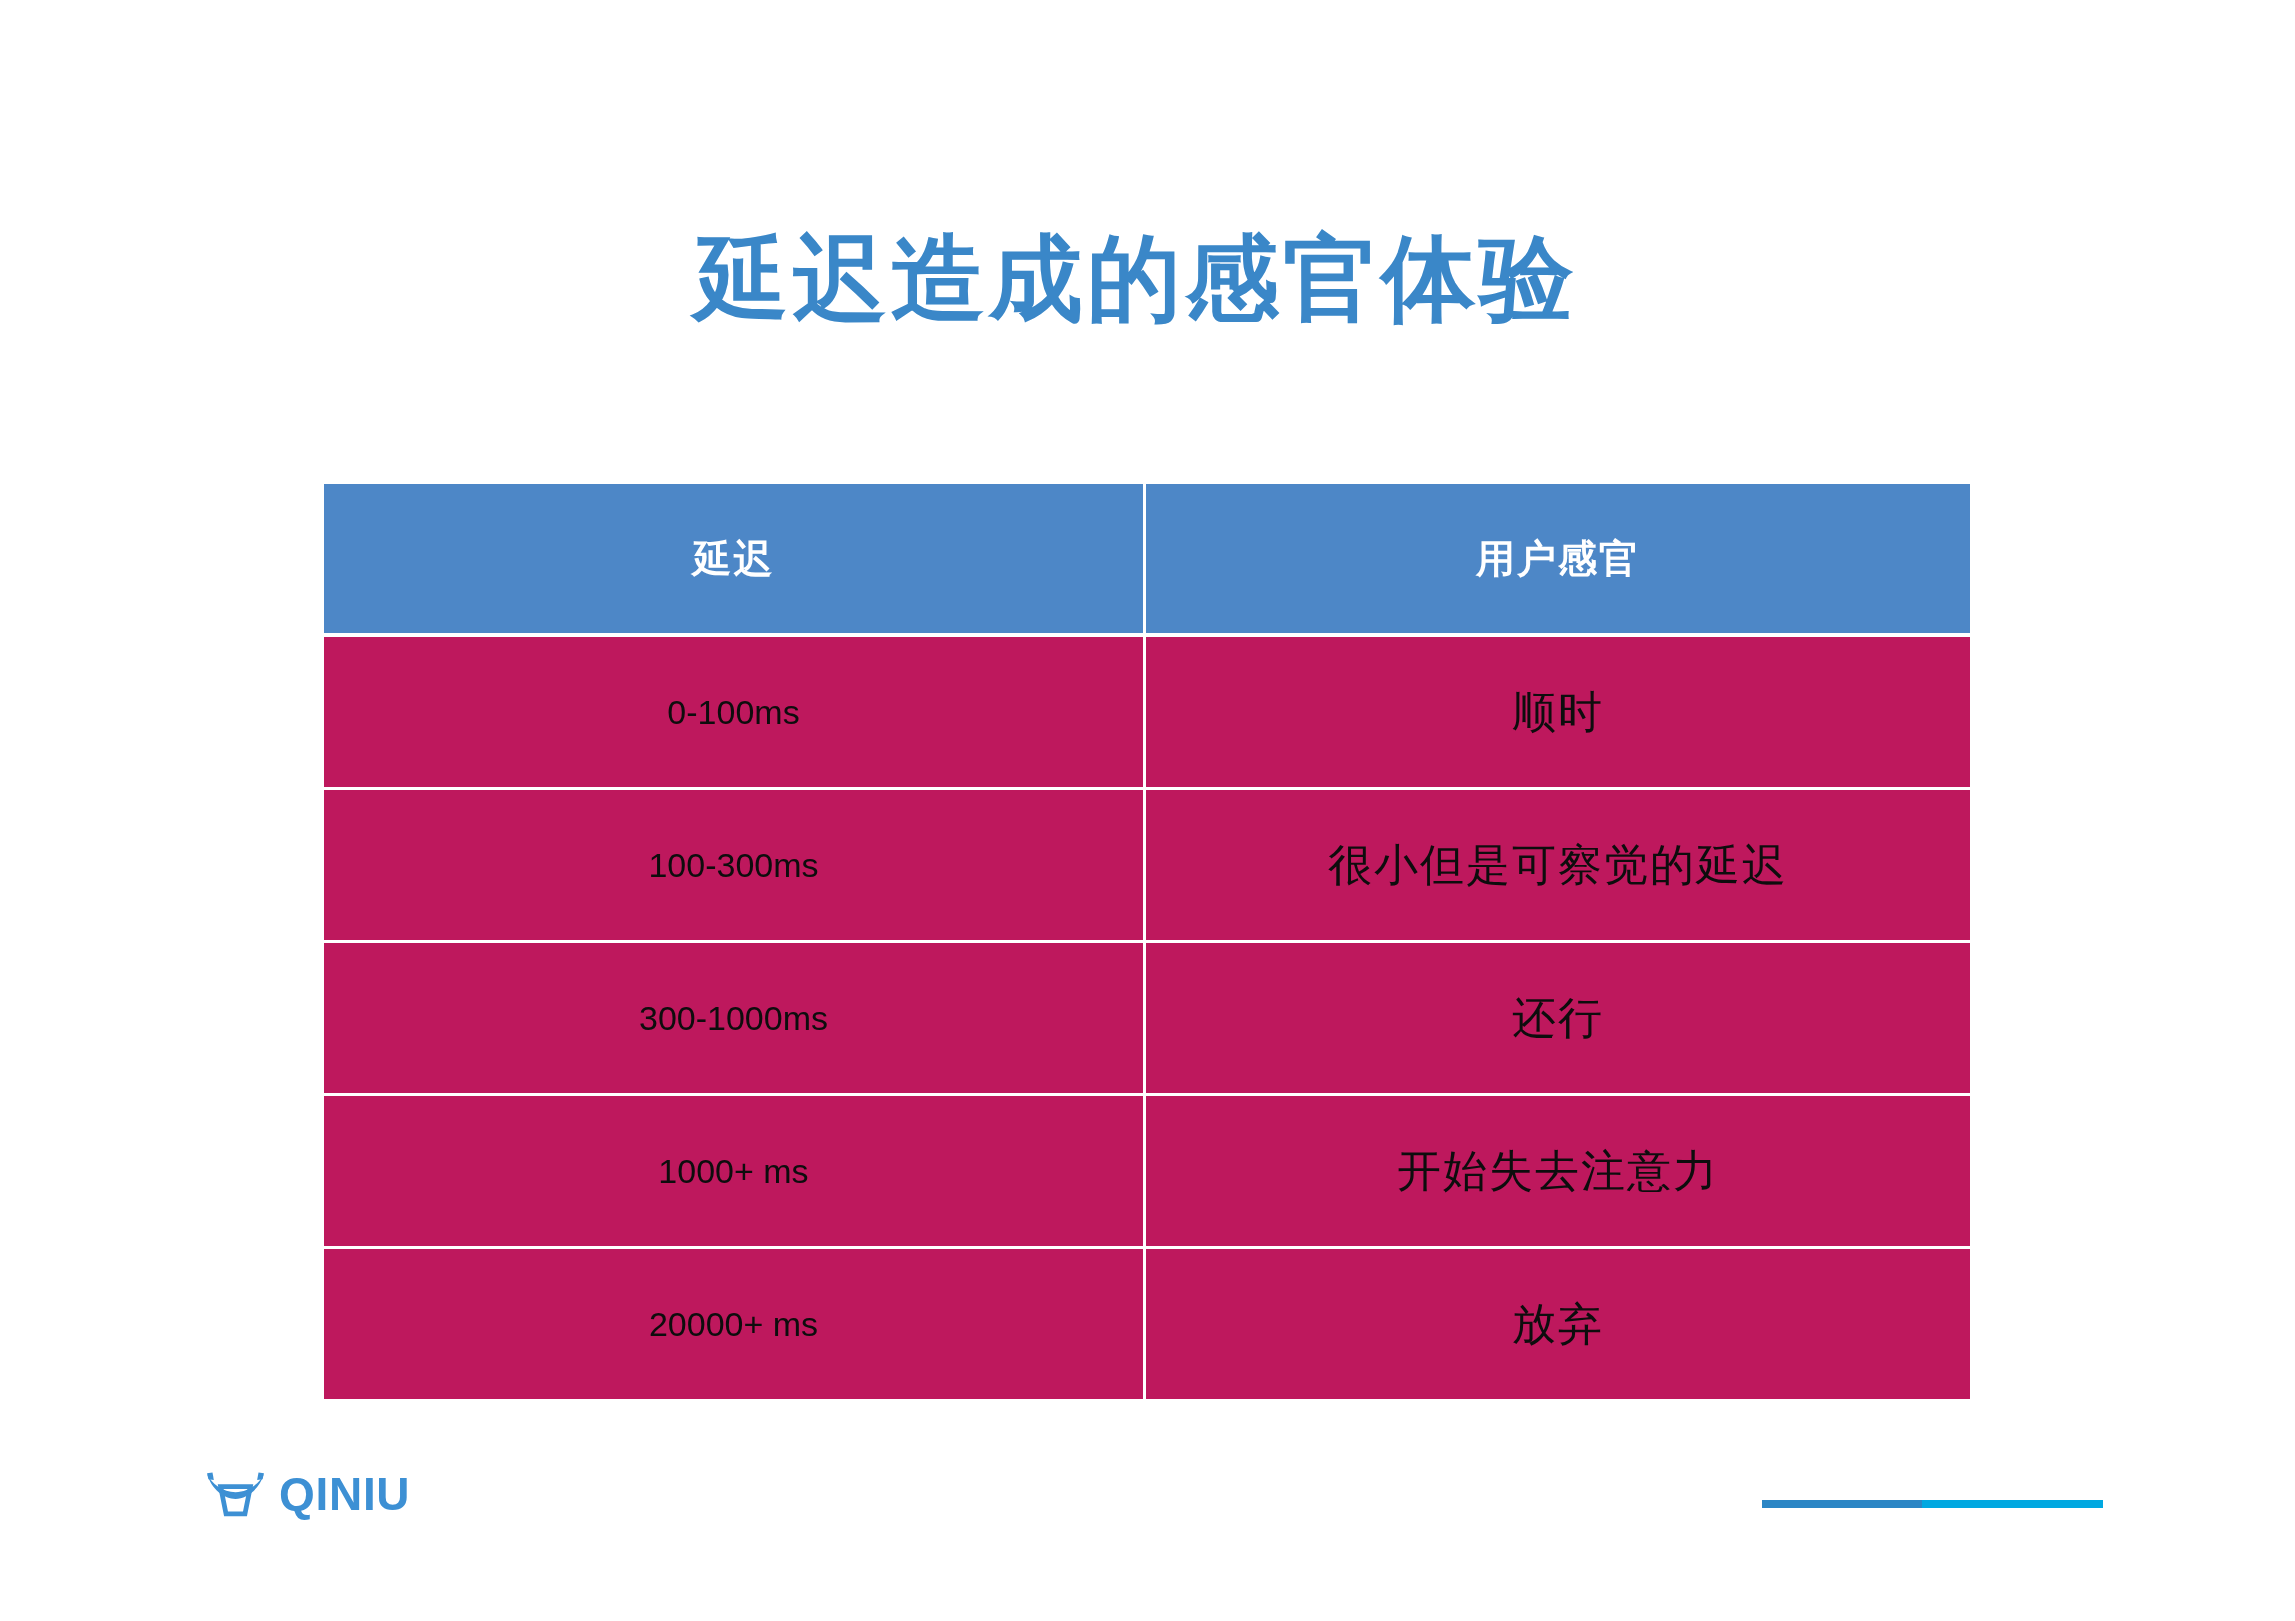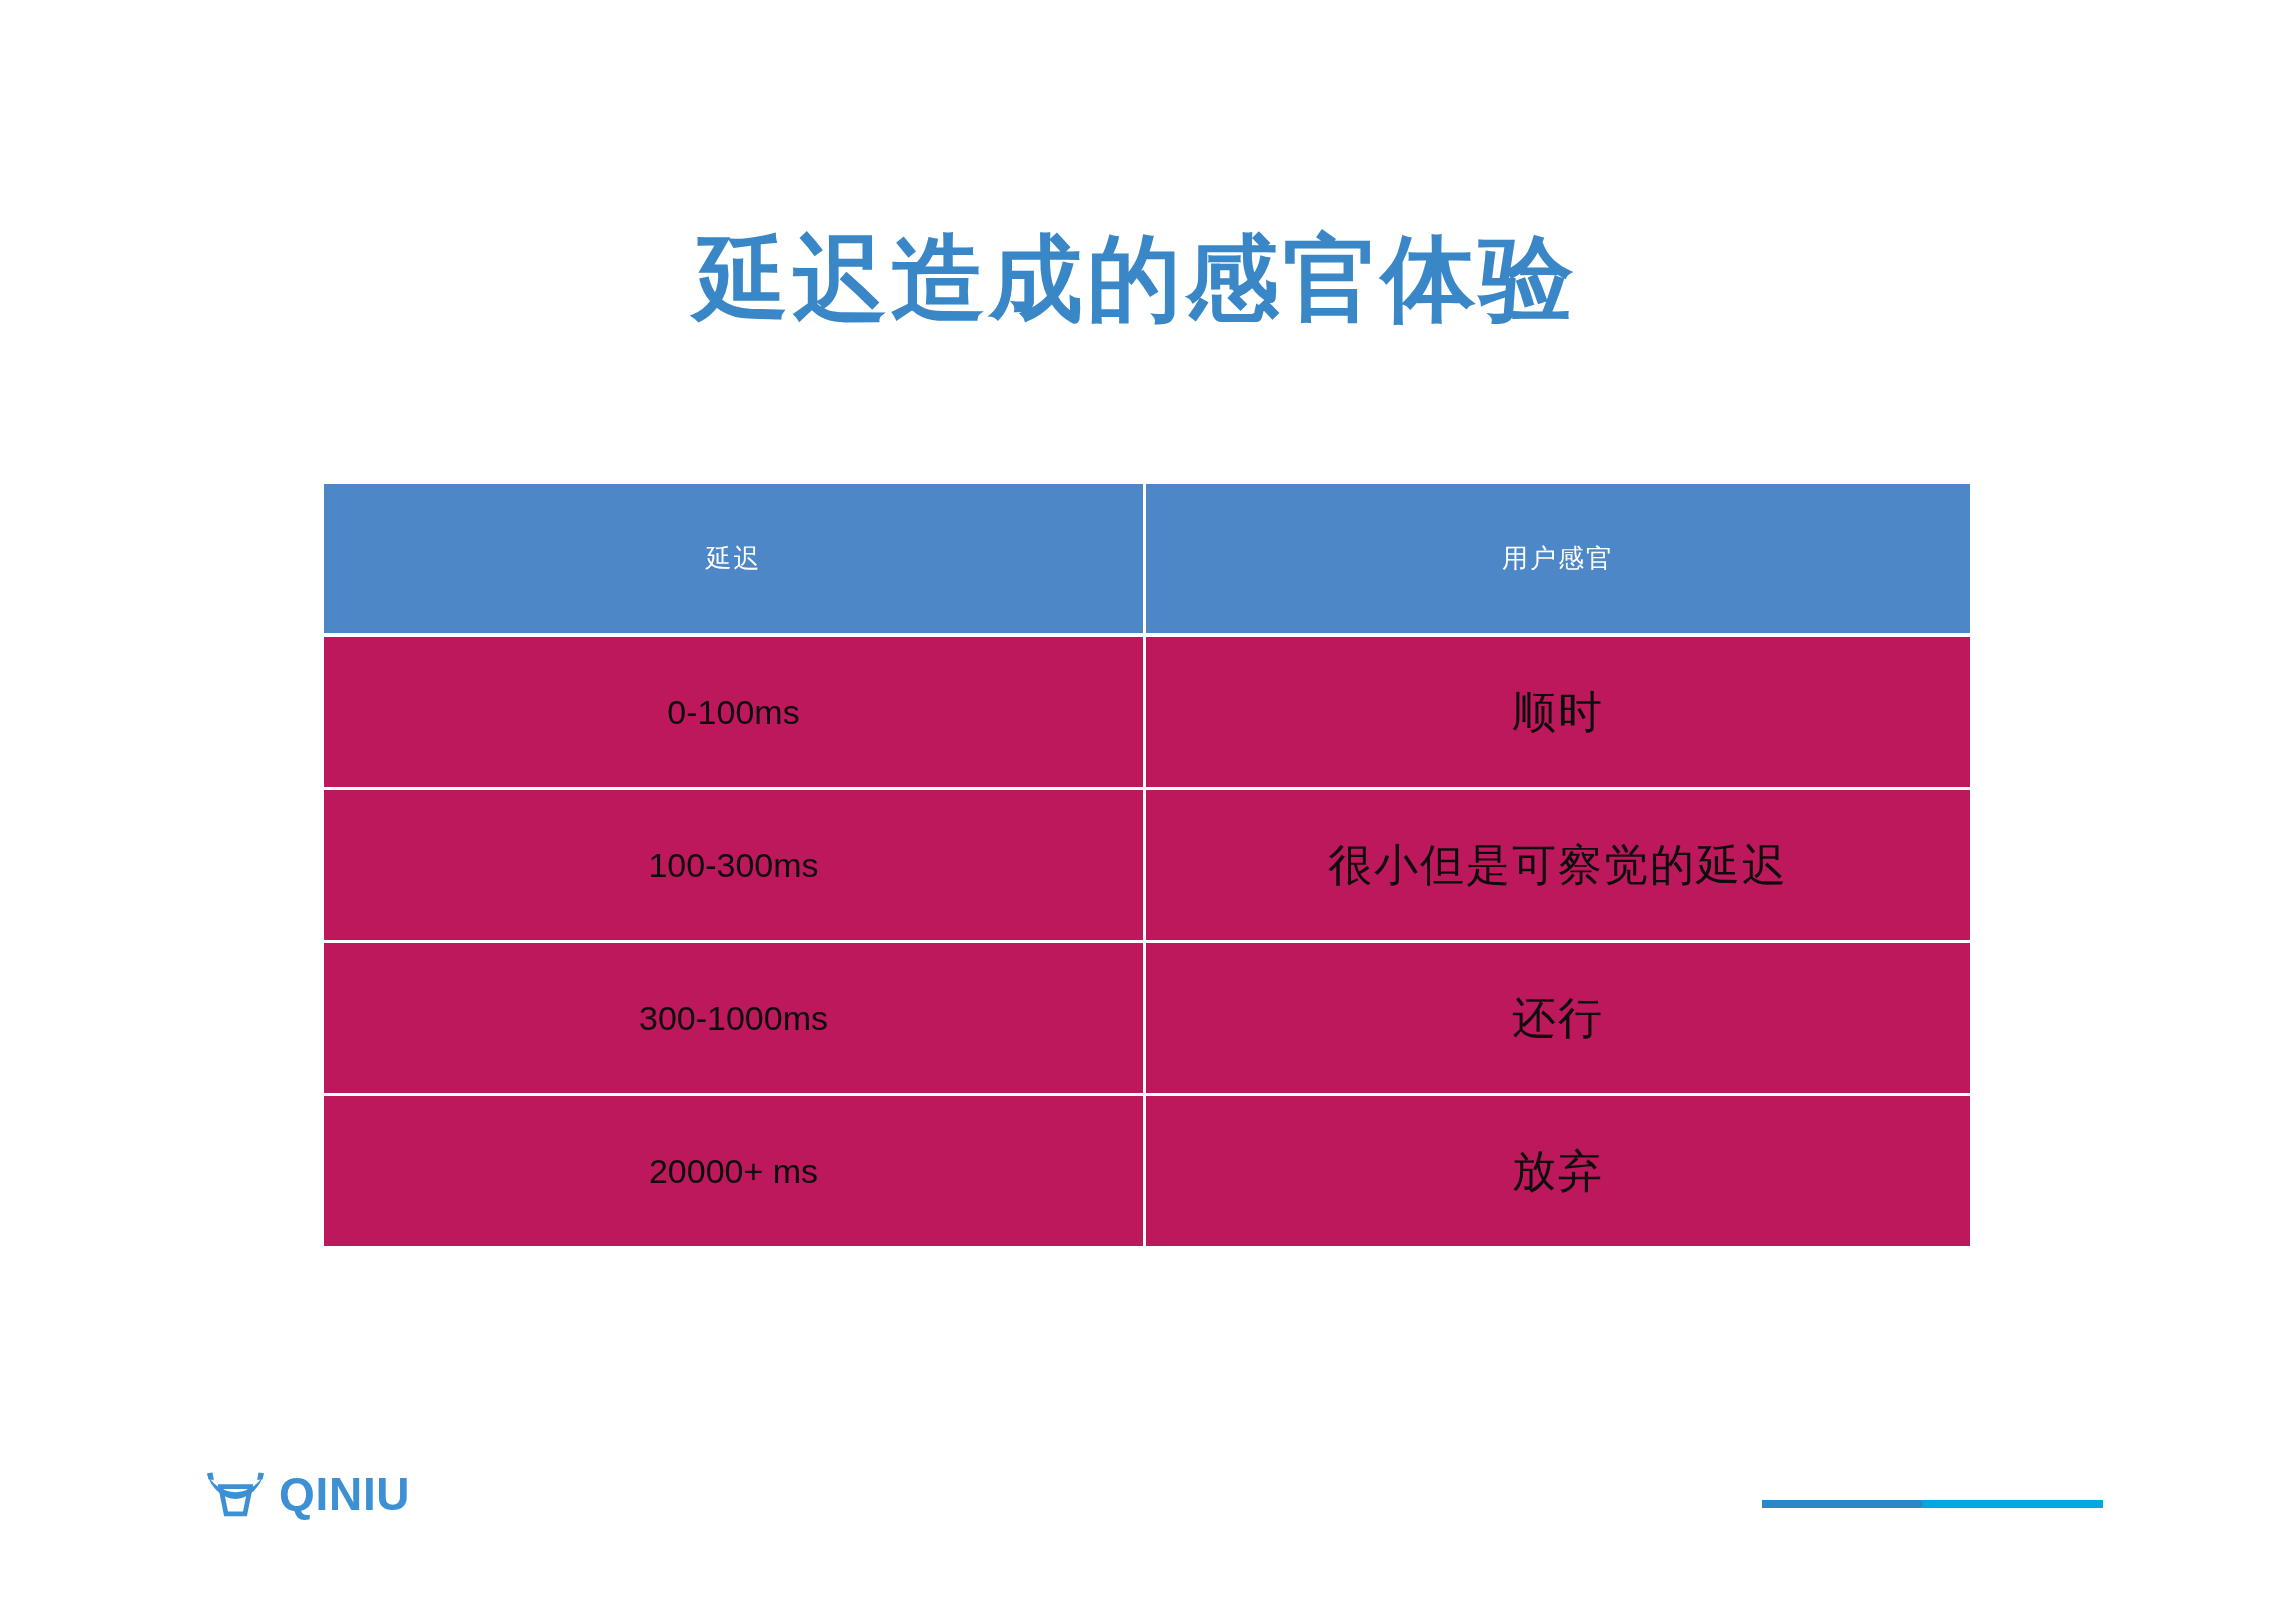--- a/index.html
+++ b/index.html
@@ -60,23 +60,23 @@
     text-align: center;
     vertical-align: middle;
     padding: 0;
     border: 0;
   }
 
   .latency-table thead th {
     height: 149px;
     background: #4d87c7;
     color: #ffffff;
-    font-weight: normal;
+    font-weight: bold;
     font-family: "Liberation Serif", "DejaVu Serif", serif;
-    font-size: 26px;
+    font-size: 39px;
     letter-spacing: 2px;
   }
 
   .latency-table thead th.sep-right {
     border-right: 3.4px solid #ffffff;
   }
 
   .latency-table tbody tr td {
     height: 150px;
     background: #be185d;
@@ -181,20 +181,24 @@
       </tr>
       <tr>
         <td class="cell-latency">100-300ms</td>
         <td class="cell-feel">很小但是可察觉的延迟</td>
       </tr>
       <tr>
         <td class="cell-latency">300-1000ms</td>
         <td class="cell-feel">还行</td>
       </tr>
       <tr>
+        <td class="cell-latency">1000+ ms</td>
+        <td class="cell-feel">开始失去注意力</td>
+      </tr>
+      <tr>
         <td class="cell-latency">20000+ ms</td>
         <td class="cell-feel">放弃</td>
       </tr>
     </tbody>
   </table>
 
   <div class="brand">
     <span class="brand-mark-wrap">
       <svg class="brand-mark" viewBox="0 0 96 72" xmlns="http://www.w3.org/2000/svg" aria-hidden="true">
 

